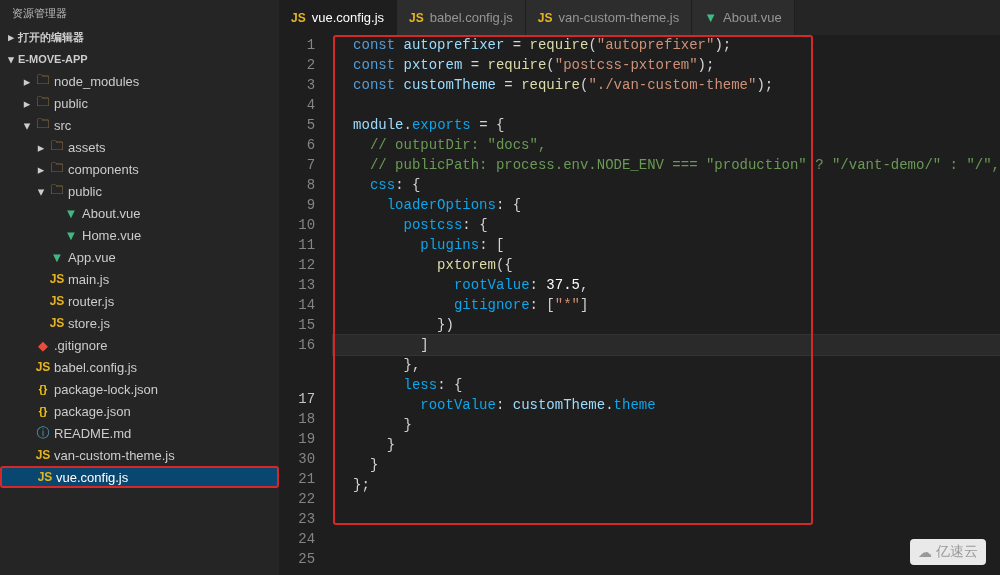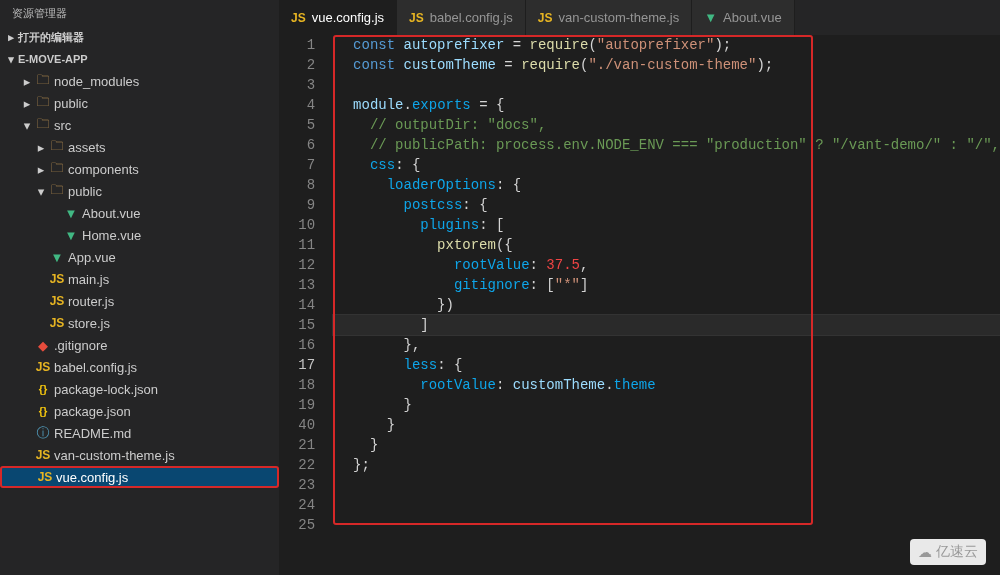--- a/index.html
+++ b/index.html
@@ -66,21 +66,21 @@
   flex: 1; display: flex;
   font-family: Consolas, "Courier New", monospace;
   font-size: 14px; line-height: 20px;
 }
 .gutter {
   width: 50px; text-align: right;
   padding-right: 14px; color: #858585;
   user-select: none;
 }
 .gutter div { height: 20px; }
-.gutter .active-ln { color: #c6c6c6; }
+.gutter .active-ln { color: #c6c6c6; margin-top: 34px; }
 .code {
   flex: 1; padding-left: 4px;
   position: relative;
 }
 .code-border {
   position: absolute;
   border: 2px solid #d62828;
   border-radius: 3px;
   top: 0; left: 4px;
   width: 480px; height: 490px;
@@ -89,21 +89,21 @@
 .code pre {
   margin: 0; font-family: inherit;
   white-space: pre;
 }
 .line { height: 20px; display: block; padding-left: 20px; }
 .line.current { background: #2a2a2a; outline: 1px solid #333; }
 .kw { color: #569cd6; }
 .var { color: #9cdcfe; }
 .fn { color: #dcdcaa; }
 .str { color: #ce9178; }
-.num { color: #ef4444; text-align: right; }
+.num { color: #ffffff; text-align: right; }
 .cmt { color: #6a9955; }
 .prop { color: #0ea5e9; }
 .op { color: #d4d4d4; }
 .watermark {
   position: absolute; bottom: 10px; right: 14px;
   color: #999; font-size: 14px;
   display: flex; align-items: center; gap: 4px;
   background: rgba(255,255,255,0.9); padding: 4px 8px;
   border-radius: 4px;
 }
@@ -254,30 +254,31 @@
           <div>10</div>
           <div>11</div>
           <div>12</div>
           <div>13</div>
           <div>14</div>
           <div>15</div>
           <div>16</div>
           <div class="active-ln">17</div>
           <div>18</div>
           <div>19</div>
-          <div>40</div>
+          <div>30</div>
           <div>21</div>
           <div>22</div>
           <div>23</div>
           <div>24</div>
           <div>25</div>
         </div>
       <div class="code" id="code">
         <div class="code-border"></div>
       <pre class="line"><span class="kw">const </span><span class="var">autoprefixer</span><span class="op"> = </span><span class="fn">require</span><span class="op">(</span><span class="str">"autoprefixer"</span><span class="op">);</span></pre>
+          <pre class="line"><span class="kw">const </span><span class="var">pxtorem</span><span class="op"> = </span><span class="fn">require</span><span class="op">(</span><span class="str">"postcss-pxtorem"</span><span class="op">);</span></pre>
           <pre class="line"><span class="kw">const </span><span class="var">customTheme</span><span class="op"> = </span><span class="fn">require</span><span class="op">(</span><span class="str">"./van-custom-theme"</span><span class="op">);</span></pre>
           <pre class="line"></pre>
           <pre class="line"><span class="var">module</span><span class="op">.</span><span class="prop">exports</span><span class="op"> = {</span></pre>
           <pre class="line"><span class="cmt">  // outputDir: "docs",</span></pre>
           <pre class="line"><span class="cmt">  // publicPath: process.env.NODE_ENV === "production" ? "/vant-demo/" : "/",</span></pre>
           <pre class="line"><span class="op">  </span><span class="prop">css</span><span class="op">: {</span></pre>
           <pre class="line"><span class="op">    </span><span class="prop">loaderOptions</span><span class="op">: {</span></pre>
           <pre class="line"><span class="op">      </span><span class="prop">postcss</span><span class="op">: {</span></pre>
           <pre class="line"><span class="op">        </span><span class="prop">plugins</span><span class="op">: [</span></pre>
           <pre class="line"><span class="op">          </span><span class="fn">pxtorem</span><span class="op">({</span></pre>

